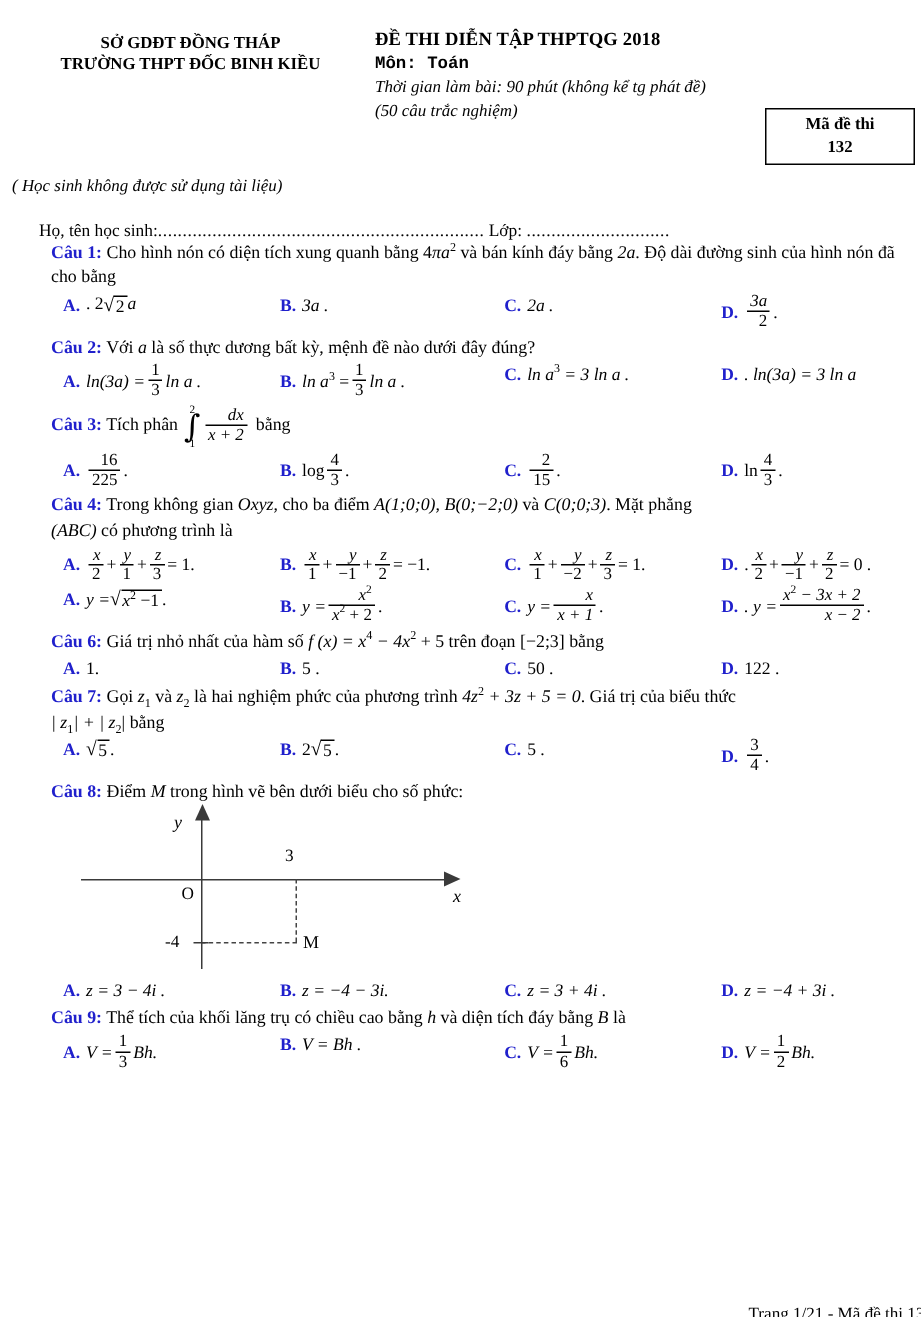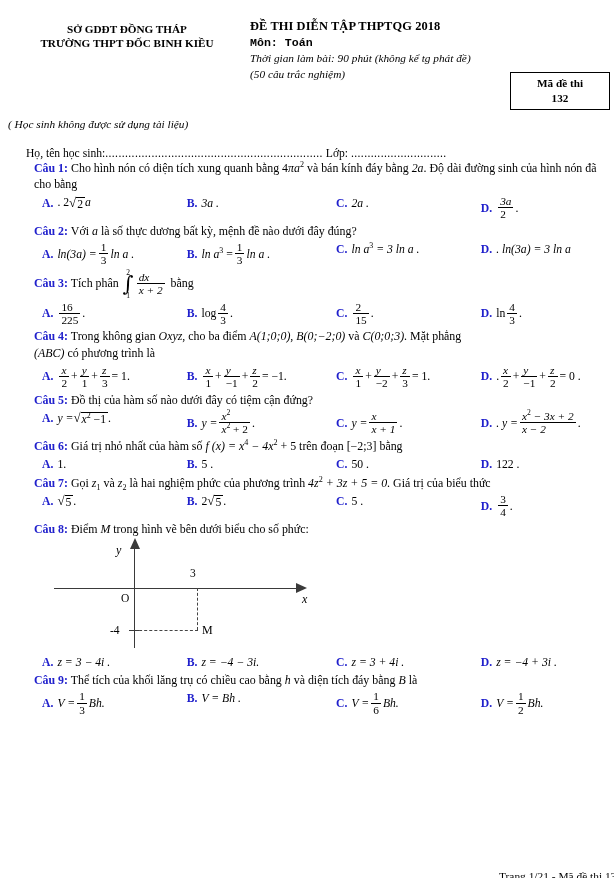--- a/index.html
+++ b/index.html
@@ -121,21 +121,21 @@
     margin-right: 4px;
     white-space: nowrap;
   }
   .mi { font-style: italic; font-family: "Liberation Serif", serif; }
 
   
   .frac {
     display: inline-flex;
     flex-direction: column;
     vertical-align: middle;
-    text-align: left;
+    text-align: right;
     margin: 0 2px;
     line-height: 1.08;
     font-size: 11.3px;
     position: relative;
     top: -0.5px;
   }
   .frac .num { padding: 0 2px; }
   .frac .den { padding: 0 2px; border-top: 1px solid #000; }
 
   sup.ex { font-size: .68em; vertical-align: super; line-height: 0; }
@@ -471,24 +471,20 @@
             </span>+<span class="frac">
               <span class="num mi">z</span>
               <span class="den">2</span>
             </span>
           <span>= 0 .</span>
         </div>
       </div>
     </div>
 
     <div class="q">
-      <div class="q-stem">
-        <span class="q-label">Câu 5:</span>
-        <span>Đồ thị của hàm số nào dưới đây có tiệm cận đứng?</span>
-      </div>
       <div class="opts">
         <div class="opt opt-a">
           <span class="ol">A.</span>
           <span class="mi">y =</span>
           <span class="rad">
               <span class="sign">√</span>
               <span class="body"><span class="mi">x</span><sup class="ex">2</sup> <span>−1</span></span>
             </span>
           <span>.</span>
         </div>
@@ -553,20 +549,24 @@
 
     <div class="q">
       <div class="q-stem">
         <span class="q-label">Câu 7:</span>
         <span>Gọi</span>
         <span><span class="mi">z</span><sub class="sb">1</sub></span>
         <span>và</span>
         <span><span class="mi">z</span><sub class="sb">2</sub></span>
         <span>là hai nghiệm phức của phương trình</span>
         <span><span class="mi">4z</span><sup class="ex">2</sup> <span class="mi">+ 3z + 5 = 0</span></span><span>. Giá trị của biểu thức</span>
+      </div>
+      <div class="q-stem">
+        <span><span class="mi">| z</span><sub class="sb">1</sub><span class="mi">| + | z</span><sub class="sb">2</sub><span>|</span></span>
+        <span>bằng</span>
       </div>
       <div class="opts">
         <div class="opt opt-a">
           <span class="ol">A.</span>
           <span class="rad">
               <span class="sign">√</span>
               <span class="body">5</span>
             </span>
           <span>.</span>
         </div>

